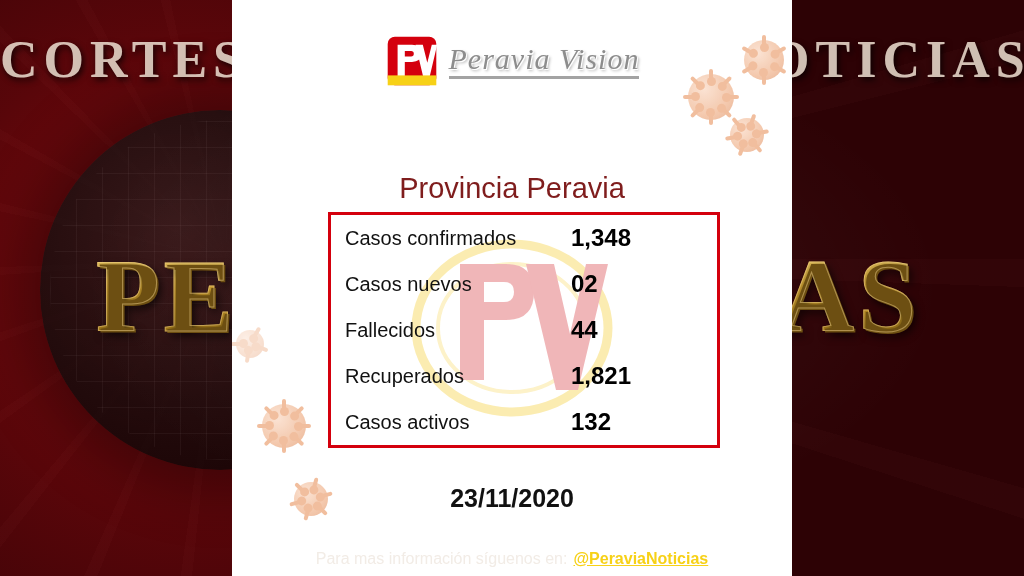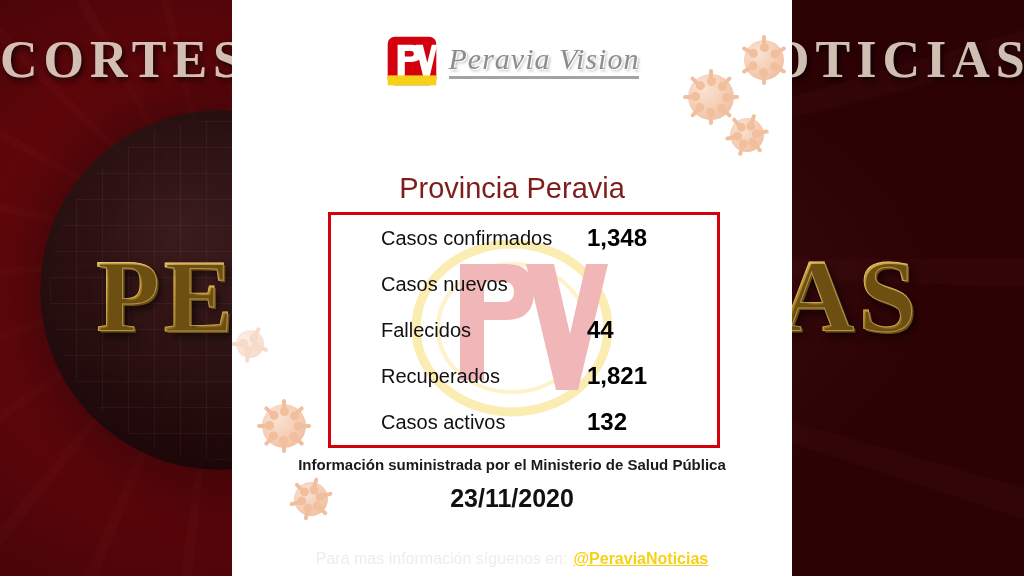--- a/index.html
+++ b/index.html
@@ -181,23 +181,22 @@
     position: absolute;
     left: 96px; top: 212px;
     width: 392px;
     border: 3px solid #d4000d;
     background: rgba(255,255,255,0);
   }
   .stat-row {
     display: flex;
     align-items: center;
     justify-content: space-between;
-    padding: 7px 0 7px 14px;
+    padding: 7px 16px 7px 14px;
     height: 46px;
-    margin-left: 36px;
   }
   .stat-row + .stat-row { border-top: 0; }
   .stat-label {
     font-size: 20px;
     color: #111;
     white-space: nowrap;
   }
   .stat-value {
     font-size: 24px;
     font-weight: bold;
@@ -329,36 +328,36 @@
 
     <div class="subtitle">Provincia Peravia</div>
 
     <div class="stats">
       <div class="stat-row">
         <div class="stat-label">Casos confirmados</div>
         <div class="stat-value">1,348</div>
       </div>
       <div class="stat-row">
         <div class="stat-label">Casos nuevos</div>
+        <div class="stat-value">02</div>
       </div>
       <div class="stat-row">
         <div class="stat-label">Fallecidos</div>
         <div class="stat-value">44</div>
       </div>
       <div class="stat-row">
         <div class="stat-label">Recuperados</div>
         <div class="stat-value">1,821</div>
       </div>
       <div class="stat-row">
         <div class="stat-label">Casos activos</div>
         <div class="stat-value">132</div>
       </div>
     </div>
 
-    <div class="source">Información suministrada por el Ministerio de Salud Pública</div>
     <div class="date">23/11/2020</div>
   </div>
 
   <div class="bottom-bar">
     <span>Para mas información síguenos en:</span>
     <span class="handle">@PeraviaNoticias</span>
   </div>
 
 </div>
 

